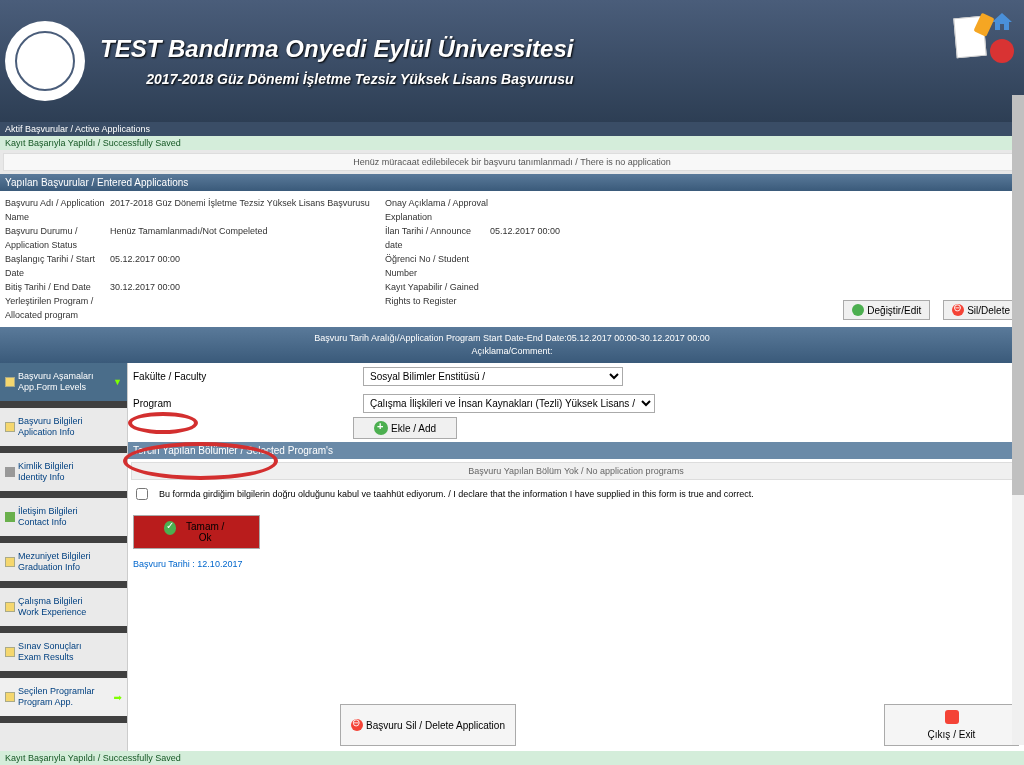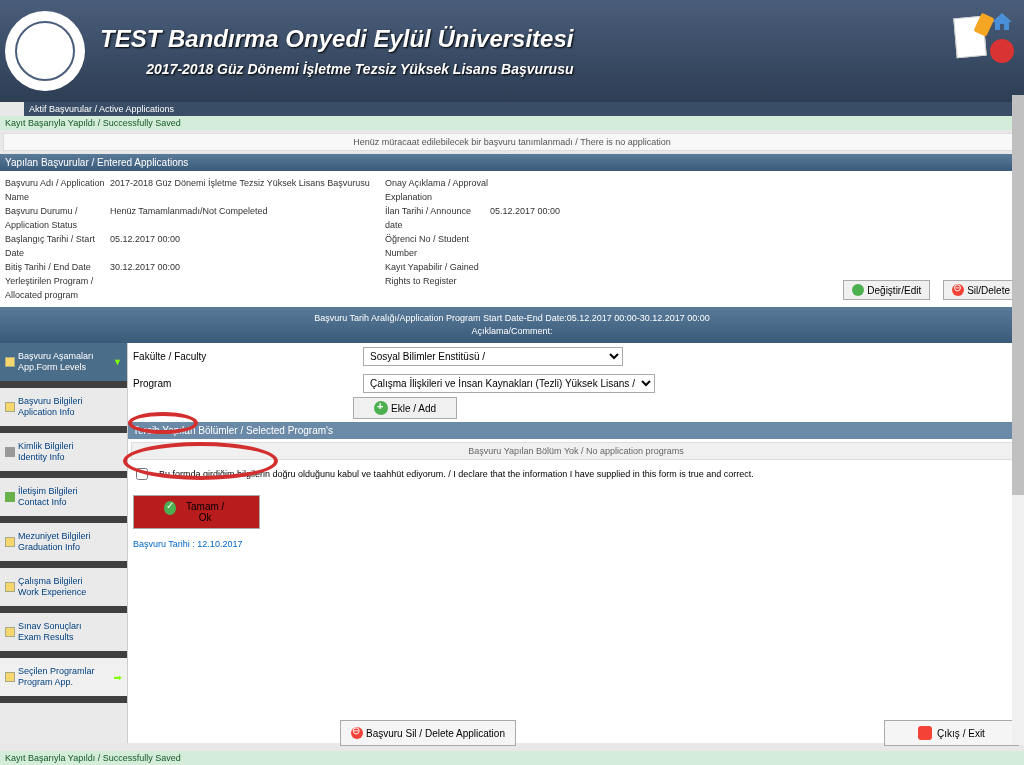--- a/index.html
+++ b/index.html
@@ -1,31 +1,31 @@
 <!DOCTYPE html>
 <html><head>
 <meta charset="utf-8">
 <style>
 * { margin: 0; padding: 0; box-sizing: border-box; font-family: Arial, sans-serif; }
 body { background: #e8e8e8; font-size: 10px; width: 1024px; height: 765px; position: relative; overflow: hidden; }
 
-.header { background: linear-gradient(to bottom, #4a5d7a 0%, #2d3e54 100%); height: 102px; position: relative; display: flex; align-items: center; padding-left: 5px; }
+.header { background: linear-gradient(to bottom, #4a5d7a 0%, #2d3e54 100%); height: 122px; position: relative; display: flex; align-items: center; padding-left: 5px; }
 .logo { width: 80px; height: 80px; border-radius: 50%; background: #fff; display: flex; align-items: center; justify-content: center; }
 .logo-inner { width: 60px; height: 60px; border-radius: 50%; border: 2px solid #4a5d7a; background: #fff; }
 .header-text { color: #fff; margin-left: 15px; }
 .header-title { font-size: 24px; font-weight: bold; font-style: italic; text-shadow: 1px 1px 2px #000; }
 .header-subtitle { font-size: 14px; font-weight: bold; font-style: italic; text-shadow: 1px 1px 2px #000; text-align: right; margin-top: 8px; }
 .header-icons { position: absolute; right: 10px; top: 10px; display: flex; gap: 5px; flex-direction: column; align-items: flex-end; }
 .header-icons-row { display: flex; gap: 5px; align-items: center; }
 .icon-home { width: 24px; height: 24px; color: #4a90d9; }
 .icon-power { width: 24px; height: 24px; background: #d93333; border-radius: 50%; }
 .icon-doc { width: 30px; height: 40px; background: #fff; border: 1px solid #ccc; transform: rotate(-5deg); position: relative; }
 .icon-doc::after { content: ''; position: absolute; top: -2px; right: -8px; width: 14px; height: 20px; background: #f5a623; border-radius: 2px; transform: rotate(30deg); }
 
-.breadcrumb { background: #3a4d66; color: #fff; padding: 2px 5px; font-size: 9px; margin-left: 24px; }
+.breadcrumb { background: #3a4d66; color: #fff; padding: 2px 5px; font-size: 9px; }
 .success-msg { background: #d4edda; color: #155724; padding: 2px 5px; font-size: 9px; }
 
 .notice-bar { background: #f8f8f8; border: 1px solid #ddd; margin: 3px; padding: 3px; text-align: center; font-size: 9px; color: #555; }
 
 .section-header { background: linear-gradient(to bottom, #5a7a9a 0%, #3a5a7a 100%); color: #fff; padding: 3px 5px; font-size: 10px; }
 
 .app-details { background: #fff; padding: 5px; display: flex; position: relative; }
 .detail-col { flex: 1; }
 .detail-row { display: flex; font-size: 9px; line-height: 14px; }
 .detail-label { width: 105px; color: #333; }
@@ -71,21 +71,21 @@
 
 .btn-ok { background: #b91c1c; border: 1px solid #aaa; padding: 5px 30px; font-size: 10px; cursor: pointer; display: inline-flex; align-items: flex-start; gap: 5px; margin: 10px 5px; width: 127px; justify-content: center; }
 .icon-ok { width: 14px; height: 14px; background: #4caf50; border-radius: 50%; position: relative; }
 .icon-ok::after { content: '✓'; color: #fff; position: absolute; top: -1px; left: 2px; font-size: 10px; }
 
 .app-date { font-size: 9px; color: #0066cc; padding: 0 5px; }
 
 .footer { position: absolute; bottom: 0; left: 0; right: 0; }
 .footer-btns { display: flex; justify-content: space-between; padding: 5px; }
 .btn-delete-app { background: #f5f5f5; border: 1px solid #aaa; padding: 5px 10px; font-size: 10px; cursor: pointer; display: inline-flex; align-items: center; gap: 3px; margin-left: 335px; }
-.btn-exit { background: #f5f5f5; border: 1px solid #aaa; padding: 5px 30px; font-size: 10px; cursor: pointer; display: inline-flex; align-items: center; gap: 5px; width: 135px; justify-content: center; }
+.btn-exit { background: #f5f5f5; border: 1px solid #aaa; padding: 5px 30px; font-size: 10px; cursor: pointer; display: inline-flex; align-items: center; gap: 5px; width: 135px; justify-content: center; flex-direction: column; }
 .icon-cancel { width: 14px; height: 14px; background: #f44336; border-radius: 3px; position: relative; }
 .footer-status { background: #d4edda; color: #155724; padding: 2px 5px; font-size: 9px; }
 
 .scrollbar { position: absolute; right: 0; top: 95px; bottom: 20px; width: 12px; background: #f0f0f0; }
 .scroll-thumb { position: absolute; right: 0; top: 0; width: 12px; height: 400px; background: #c0c0c0; }
 </style>
 </head>
 <body>
 
 <div class="header">

